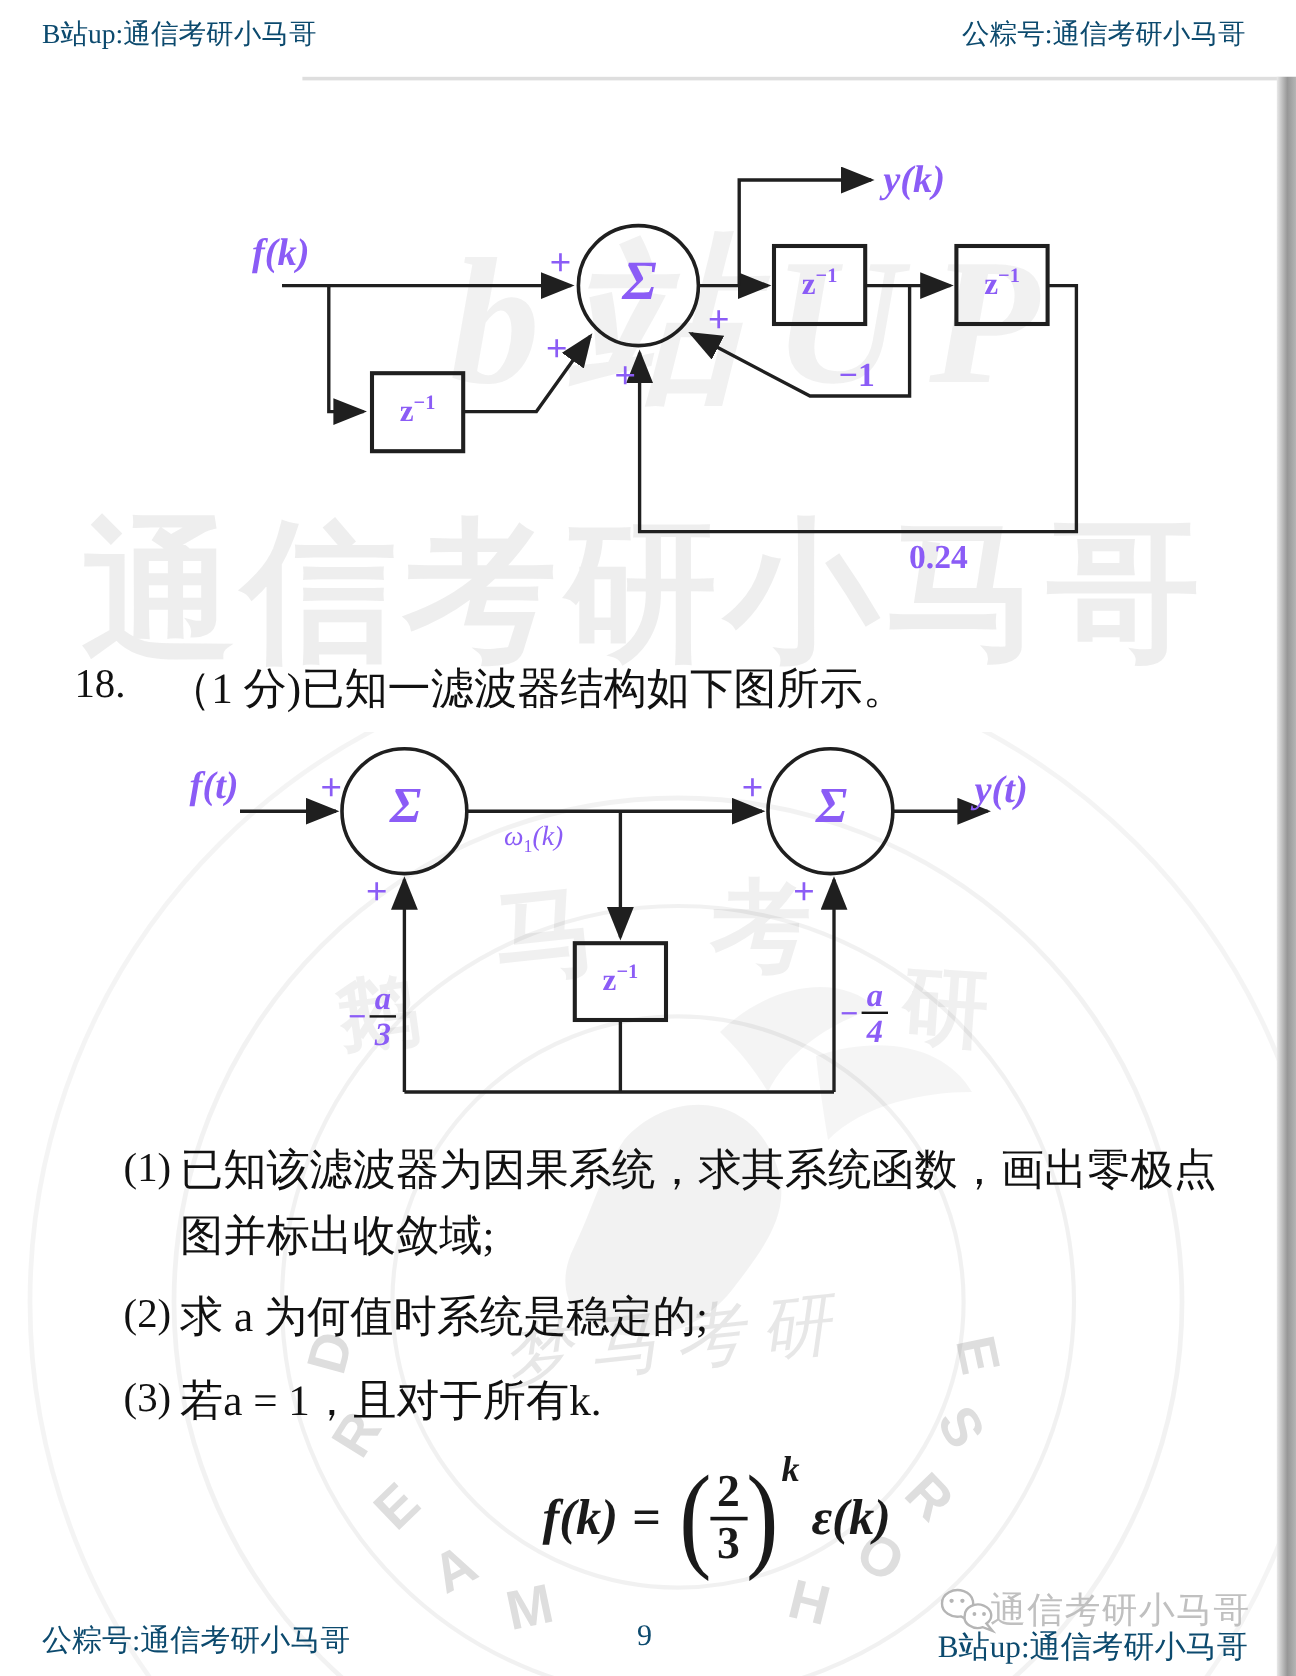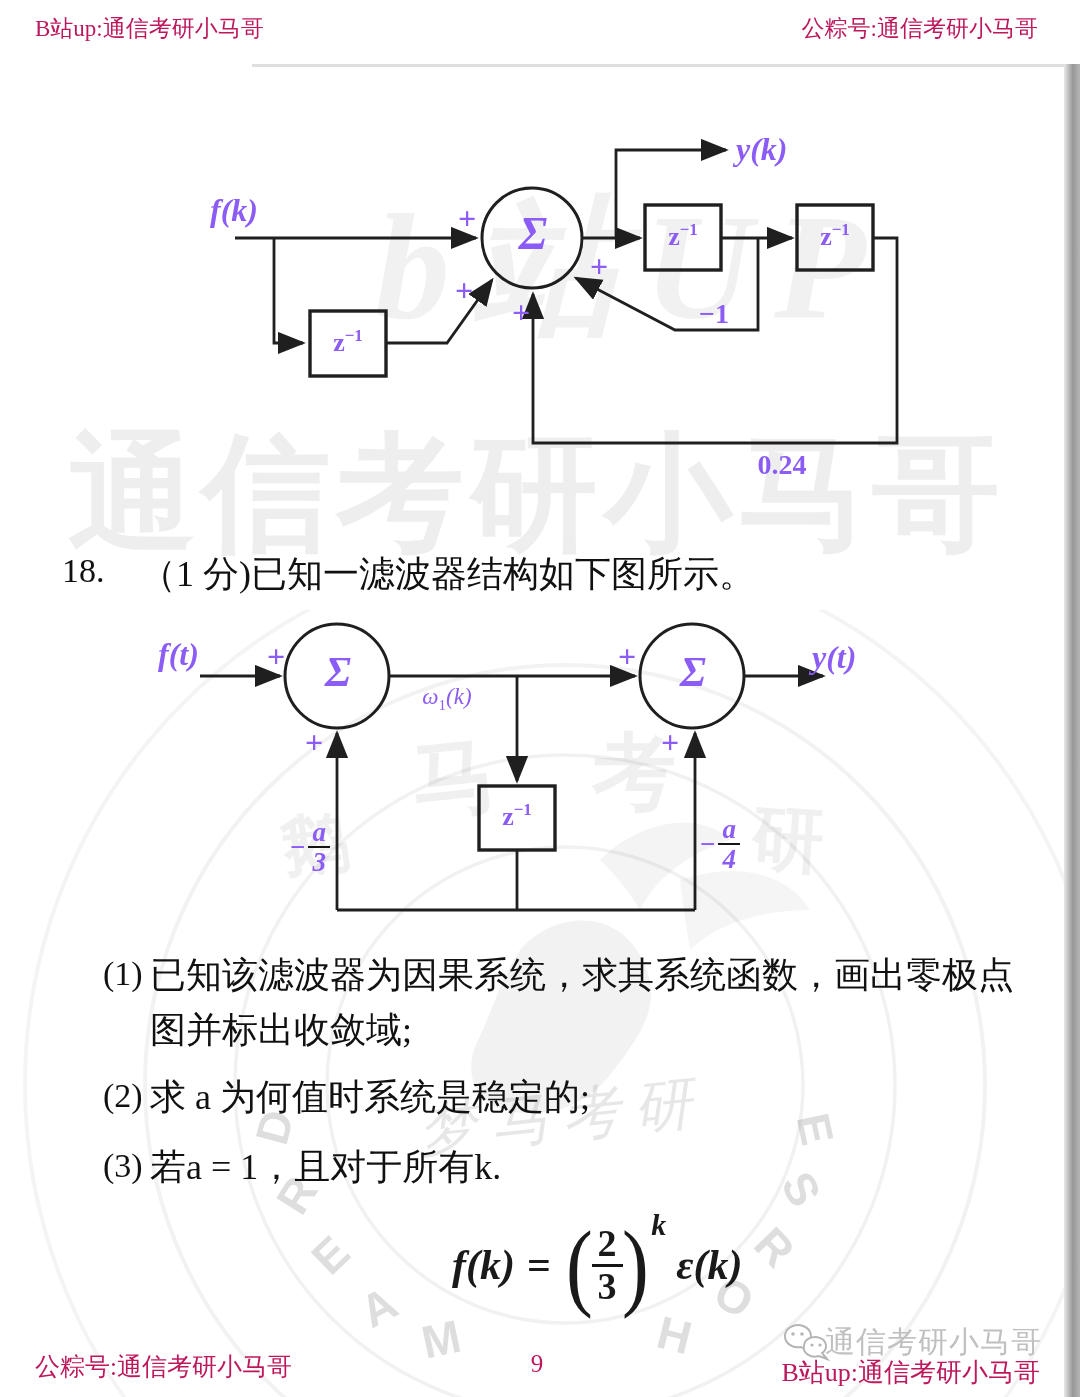--- a/index.html
+++ b/index.html
@@ -16,21 +16,21 @@
              color:rgba(60,60,60,0.12);transform:rotate(-6deg);white-space:nowrap;}
   .wm-ring-letter{position:absolute;z-index:1;font-family:"Liberation Sans",sans-serif;
                   font-size:46px;font-weight:bold;color:rgba(90,90,90,0.20);}
   .wm-logo-text{position:absolute;right:38px;top:1322px;z-index:6;font-size:30px;
                 color:#c0c0c0;letter-spacing:1px;}
   
   .edge-right{position:absolute;right:0;top:64px;width:16px;height:1333px;z-index:7;
               background:linear-gradient(to right,#e9e9e9,#979797 55%,#b5b5b5);}
   .edge-top{position:absolute;left:252px;top:64px;width:828px;height:3px;background:#dedede;z-index:7;}
   
-  .hf{position:absolute;z-index:6;font-size:23px;color:#be185d;white-space:nowrap;}
+  .hf{position:absolute;z-index:6;font-size:23px;color:#0c4a6e;white-space:nowrap;}
   .footer-txt{font-size:25px;}
   
   svg.shapes{position:absolute;left:0;top:0;z-index:3;}
   
   .dl{position:absolute;z-index:4;white-space:nowrap;color:#8b5cf6;}
   .c{transform:translateX(-50%);}
   .plus{font-size:32px;font-weight:600;}
   .sigma{font-size:46px;font-style:italic;font-weight:600;}
   .zlab{font-size:26px;font-weight:600;}
   .zlab sup{font-size:17px;}
@@ -151,21 +151,21 @@
   <div class="dl gainlab c" style="left:782px;top:410px;font-style:normal;margin-top:39px;">0.24</div>
 
   <div class="dl io" style="left:158px;top:636px;">f(t)</div>
   <div class="dl io" style="left:812px;top:639px;">y(t)</div>
   <div class="dl sigma c" style="left:338px;top:648px;font-size:42px;">Σ</div>
   <div class="dl sigma c" style="left:693px;top:648px;font-size:42px;">Σ</div>
   <div class="dl plus c" style="left:276px;top:638px;">+</div>
   <div class="dl plus c" style="left:627px;top:638px;">+</div>
   <div class="dl plus c" style="left:314px;top:724px;">+</div>
   <div class="dl plus c" style="left:670px;top:724px;">+</div>
-  <div class="dl omega" style="left:408px;top:684px;width:78px;text-align:center;"><span>ω</span><sub>1</sub><span>(k)</span></div>
+  <div class="dl omega" style="left:420px;top:684px;width:78px;text-align:left;"><span>ω</span><sub>1</sub><span>(k)</span></div>
   <div class="dl zlab c" style="left:517px;top:800px;"><span>z</span><sup>−1</sup></div>
   <div class="dl gainwrap" style="left:290px;top:818px;">
     <span class="minus">−</span>
     <span class="frac">
         <span class="fn">a</span>
         <span class="fd">3</span>
       </span>
   </div>
   <div class="dl gainwrap" style="left:700px;top:815px;">
     <span class="minus">−</span>

